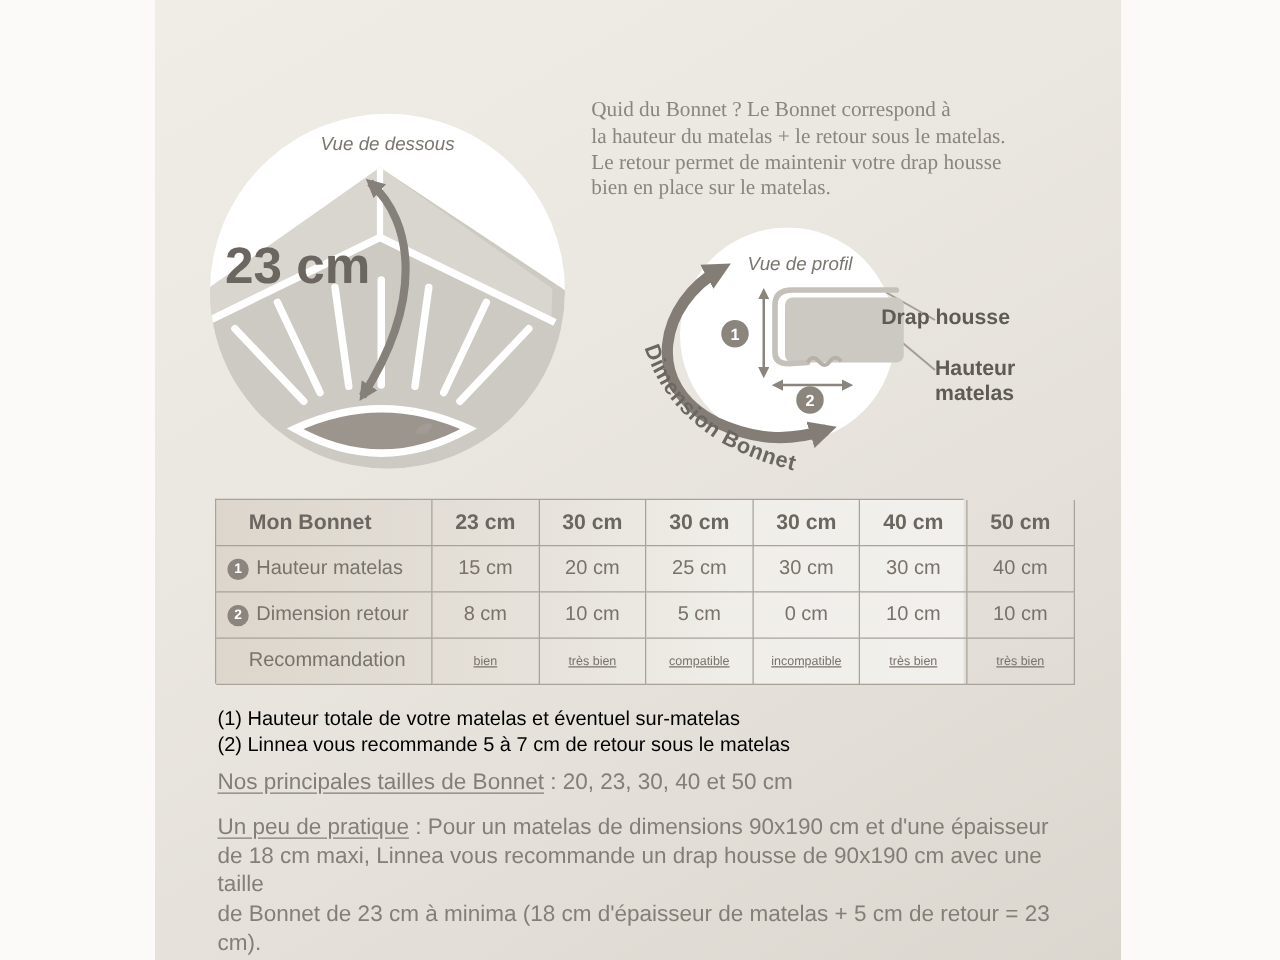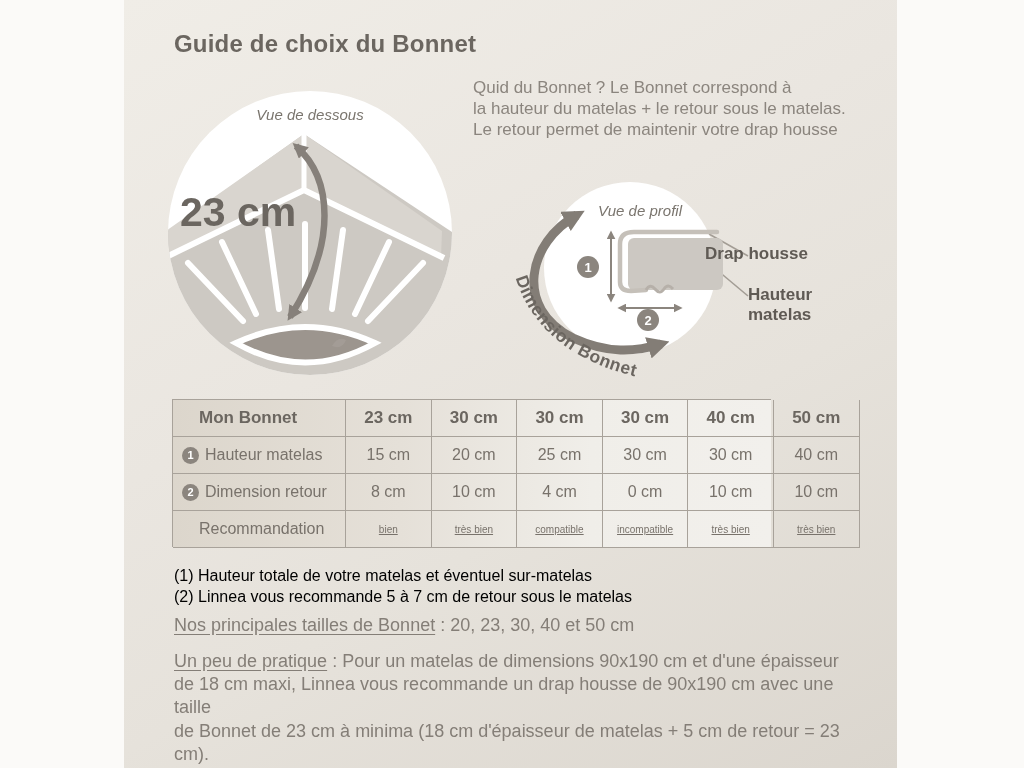--- a/index.html
+++ b/index.html
@@ -15,21 +15,21 @@
   .side-strip { position:absolute; top:0; height:768px; background:#fbfaf8; }
   .side-strip.left  { left:0; width:124px; }
   .side-strip.right { left:897px; width:127px; }
 
   .abs { position:absolute; }
 
   .page-title {
     left:174px; top:30px; font-size:24px; font-weight:bold; color:#6b6660; letter-spacing:0.2px;
   }
 
-  .intro { left:473px; top:78px; width:420px; font-size:17px; line-height:20.8px; color:#8b857e; }
+  .intro { left:473px; top:78px; width:420px; font-size:17px; line-height:20.8px; color:#8b857e;font-family:Liberation Serif, serif; }
 
   .svg-box { position:absolute; }
 
   .label-strong { font-size:17px; font-weight:bold; color:#5f5a54; line-height:20px; }
   .lbl-drap    { left:705px; top:244px; }
   .lbl-hauteur { left:748px; top:285px; width:90px; }
 
   
   .bonnet-table {
     left:172px; top:399px; width:599px; height:148px;
@@ -68,26 +68,26 @@
 </style>
 </head>
 <body>
 
 <div class="stage">
 
   <div class="panel"></div>
   <div class="side-strip left"></div>
   <div class="side-strip right"></div>
 
-  <div class="abs page-title">Guide de choix du Bonnet</div>
 
   <div class="abs intro">
     <div>Quid du Bonnet ? Le Bonnet correspond à</div>
     <div>la hauteur du matelas + le retour sous le matelas.</div>
     <div>Le retour permet de maintenir votre drap housse</div>
+    <div>bien en place sur le matelas.</div>
   </div>
 
   <svg class="svg-box" style="left:166px; top:90px;" width="290" height="290" viewBox="0 0 290 290">
     <defs>
       <clipPath id="clipL">
           <circle cx="144" cy="143" r="142"></circle>
         </clipPath>
       <marker id="ahL" viewBox="0 0 10 10" refX="7" refY="5" markerWidth="15" markerHeight="15" markerUnits="userSpaceOnUse" orient="auto-start-reverse">
         <path d="M0,0 L10,5 L0,10 z" fill="#86807a"></path>
       </marker>
@@ -175,21 +175,21 @@
     <div class="cell">30 cm</div>
     <div class="cell">30 cm</div>
     <div class="cell">40 cm</div>
 
     <div class="cell lab">
       <span class="badge">2</span>
       <span>Dimension retour</span>
     </div>
     <div class="cell">8 cm</div>
     <div class="cell">10 cm</div>
-    <div class="cell">4 cm</div>
+    <div class="cell">5 cm</div>
     <div class="cell">0 cm</div>
     <div class="cell">10 cm</div>
     <div class="cell">10 cm</div>
 
     <div class="cell lab pad">Recommandation</div>
     <div class="cell small">bien</div>
     <div class="cell small">très bien</div>
     <div class="cell small">compatible</div>
     <div class="cell small">incompatible</div>
     <div class="cell small">très bien</div>

